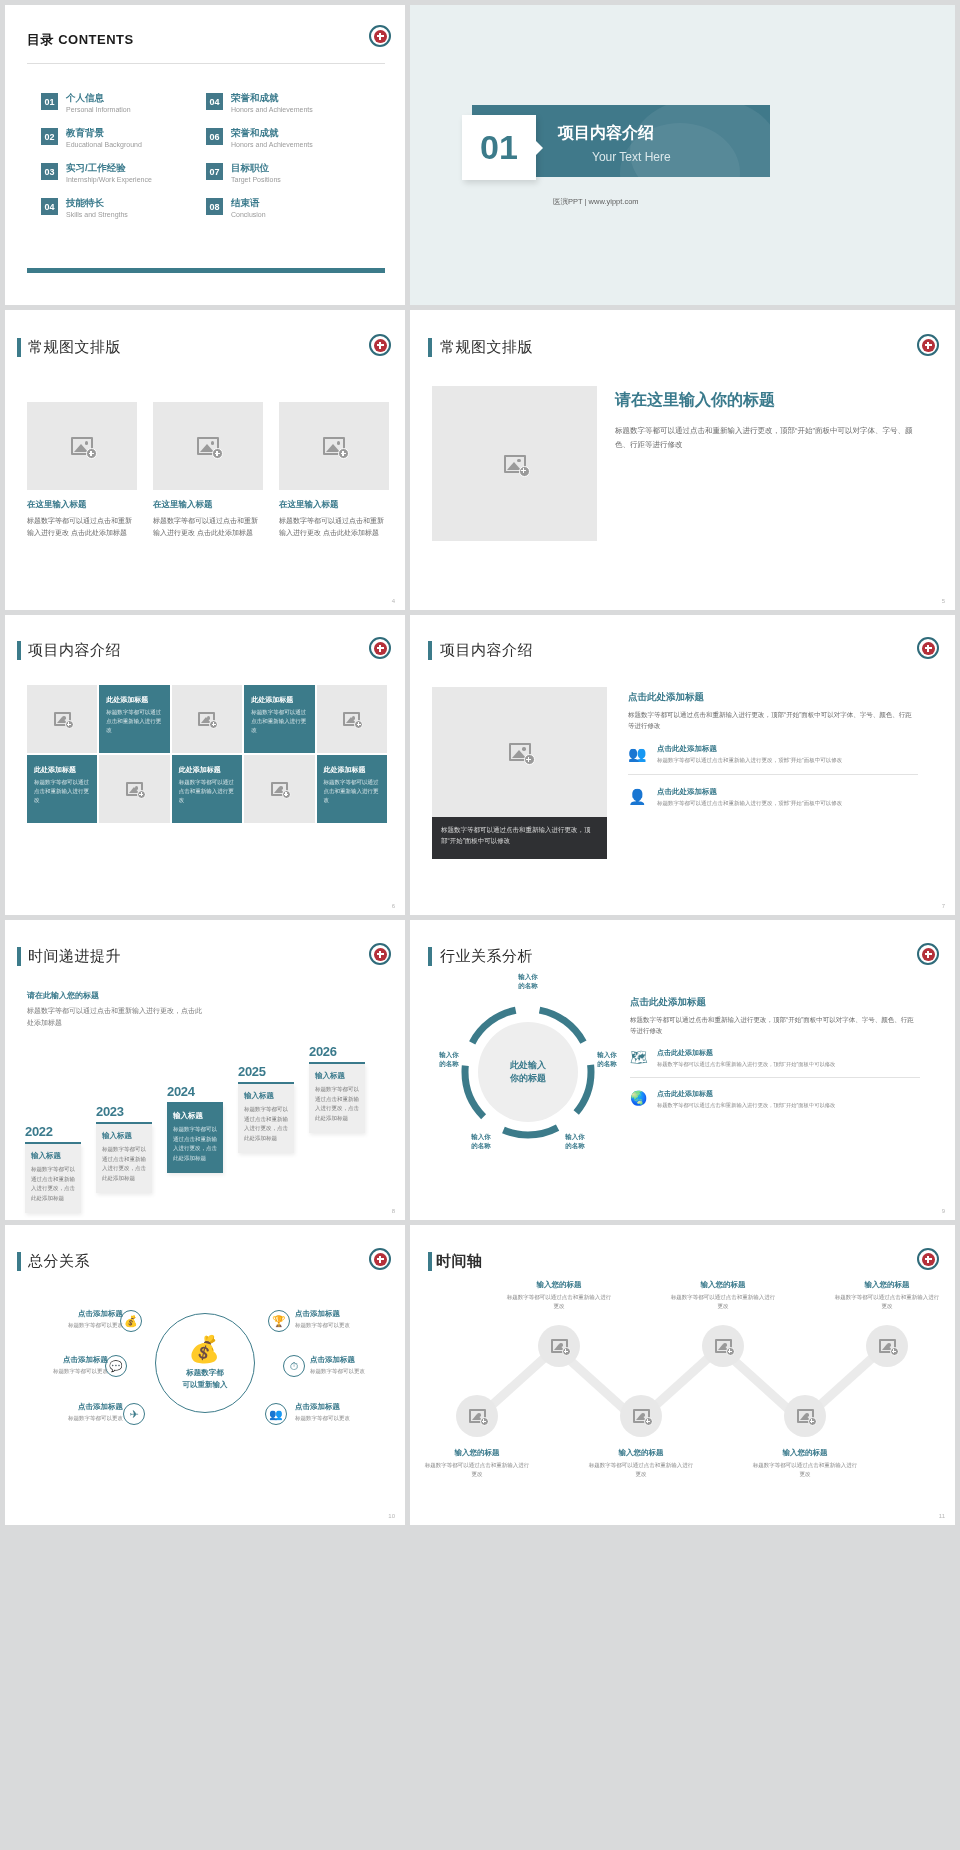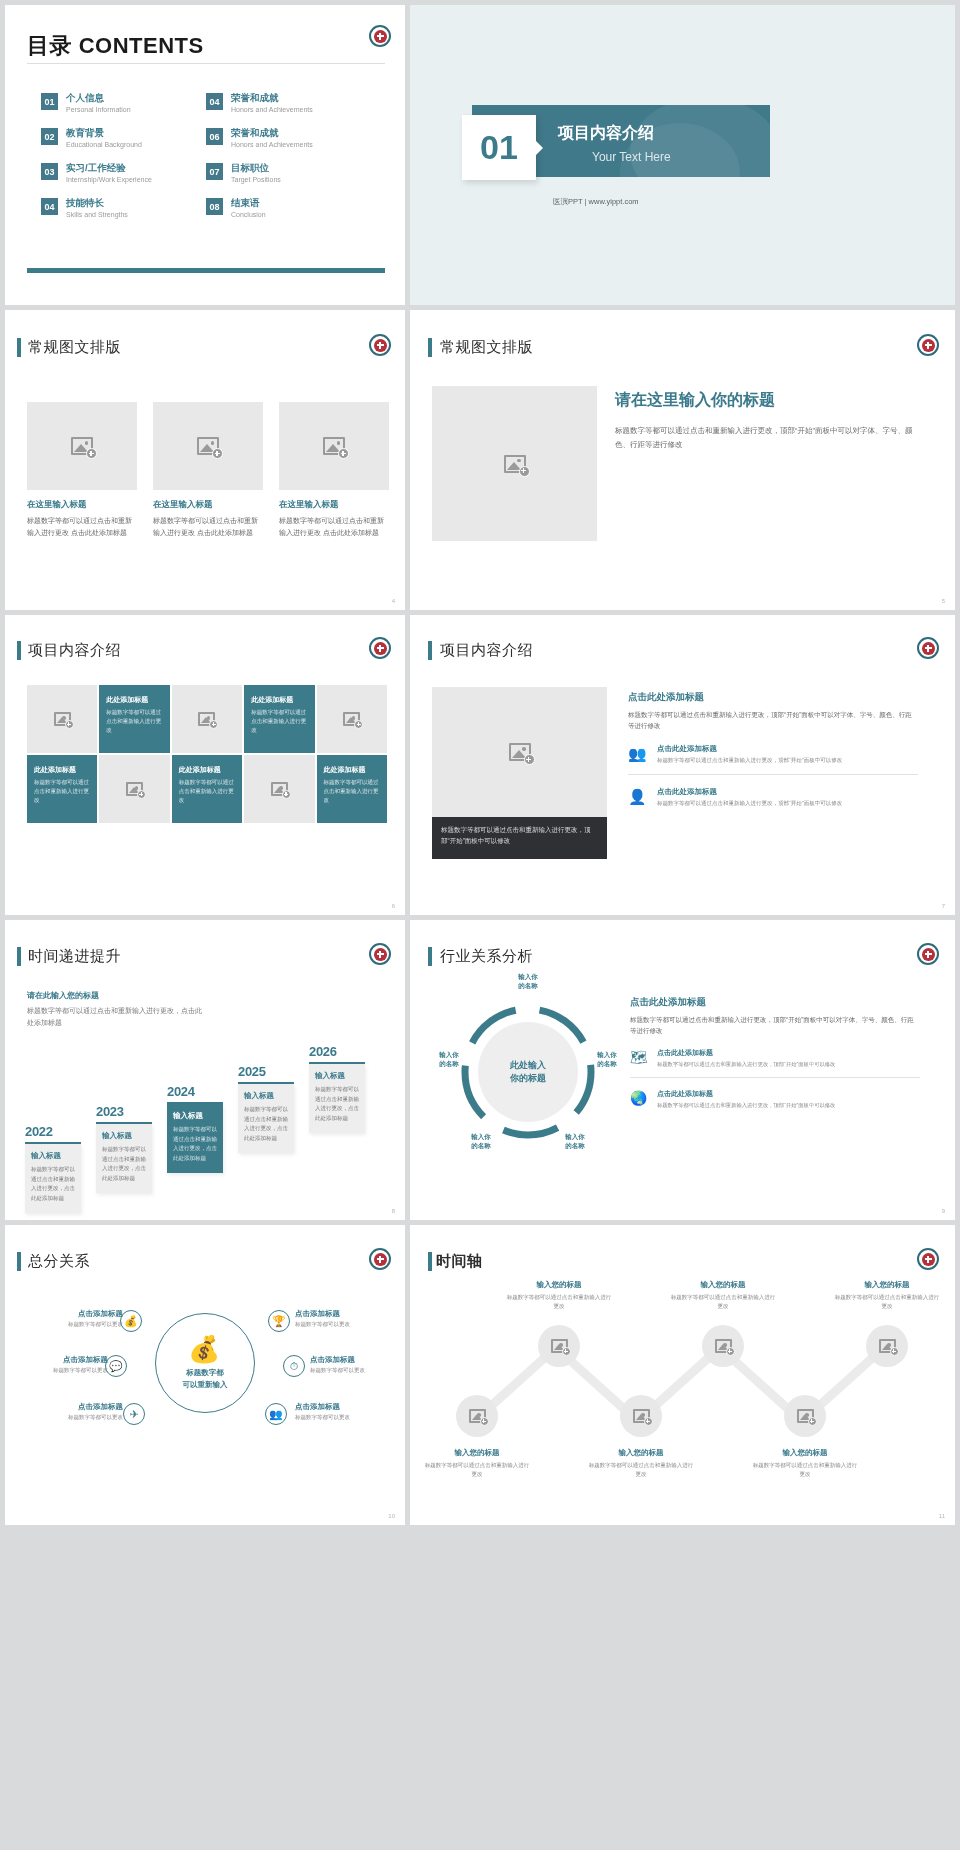--- a/index.html
+++ b/index.html
@@ -114,21 +114,21 @@
   }
   .imgicon .plus::before { left:1.5px; top:3.5px; width:5px; height:1.4px; }
   .imgicon .plus::after  { left:3.2px; top:1.8px; width:1.4px; height:5px; }
   .imgicon.sm { width: 17px; height: 14px; }
   .imgicon.sm::before { border-left-width:5px; border-right-width:5px; border-bottom-width:6px; }
   .imgicon.sm .plus { width:9px; height:9px; right:-5px; bottom:-5px;}
   .imgicon.sm .plus::before { left:1.2px; top:2.8px; width:4px; height:1.2px; }
   .imgicon.sm .plus::after  { left:2.6px; top:1.4px; width:1.2px; height:4px; }
 
   
-  .s3-head { left: 22px; top: 26px; font-size: 22px; font-weight: bold; color: #1b1b1b; text-align: right; }
+  .s3-head { left: 22px; top: 26px; font-size: 13px; font-weight: bold; color: #1b1b1b; text-align: right; }
   .s3-head .en { font-weight: bold; }
   .s3-rule { position:absolute; left:22px; top:58px; width:358px; height:1px; background:#dedede; }
   .s3-grid { position:absolute; left:36px; top:88px; width:330px; display:flex; }
   .s3-col { width: 50%; }
   .s3-item { display:flex; gap:8px; margin-bottom:14px; align-items:flex-start; }
   .s3-num {
     width: 17px; height: 17px;
     background: #43798a; color:#fff;
     font-size: 9px; font-weight: bold;
     display:flex; align-items:center; justify-content:center;
@@ -249,21 +249,21 @@
 
   
   .s10-hub {
     position:absolute; left:150px; top:88px; width:100px; height:100px;
     border-radius:50%; border:1.5px solid #3c7b8a;
     display:flex; flex-direction:column; align-items:center; justify-content:center;
     text-align:center;
   }
   .s10-hub .bag { font-size:26px; color:#3c7b8a; line-height:1; }
   .s10-hub .lbl { font-size:7.5px; font-weight:bold; color:#3a7a8c; line-height:1.5; margin-top:5px; }
-  .s10-spoke { position:absolute; width:108px;font-family:Liberation Mono, monospace; }
+  .s10-spoke { position:absolute; width:108px; }
   .s10-spoke .sh { font-size:7.5px; font-weight:bold; color:#3a7a8c; }
   .s10-spoke .sp { font-size:5.5px; color:#8a8a8a; margin-top:2px; line-height:1.5; }
   .s10-bub {
     position:absolute; width:22px; height:22px; border-radius:50%;
     border:1.2px solid #3c7b8a; color:#3c7b8a;
     display:flex; align-items:center; justify-content:center; font-size:11px;
     background:#fff;
   }
 
   

